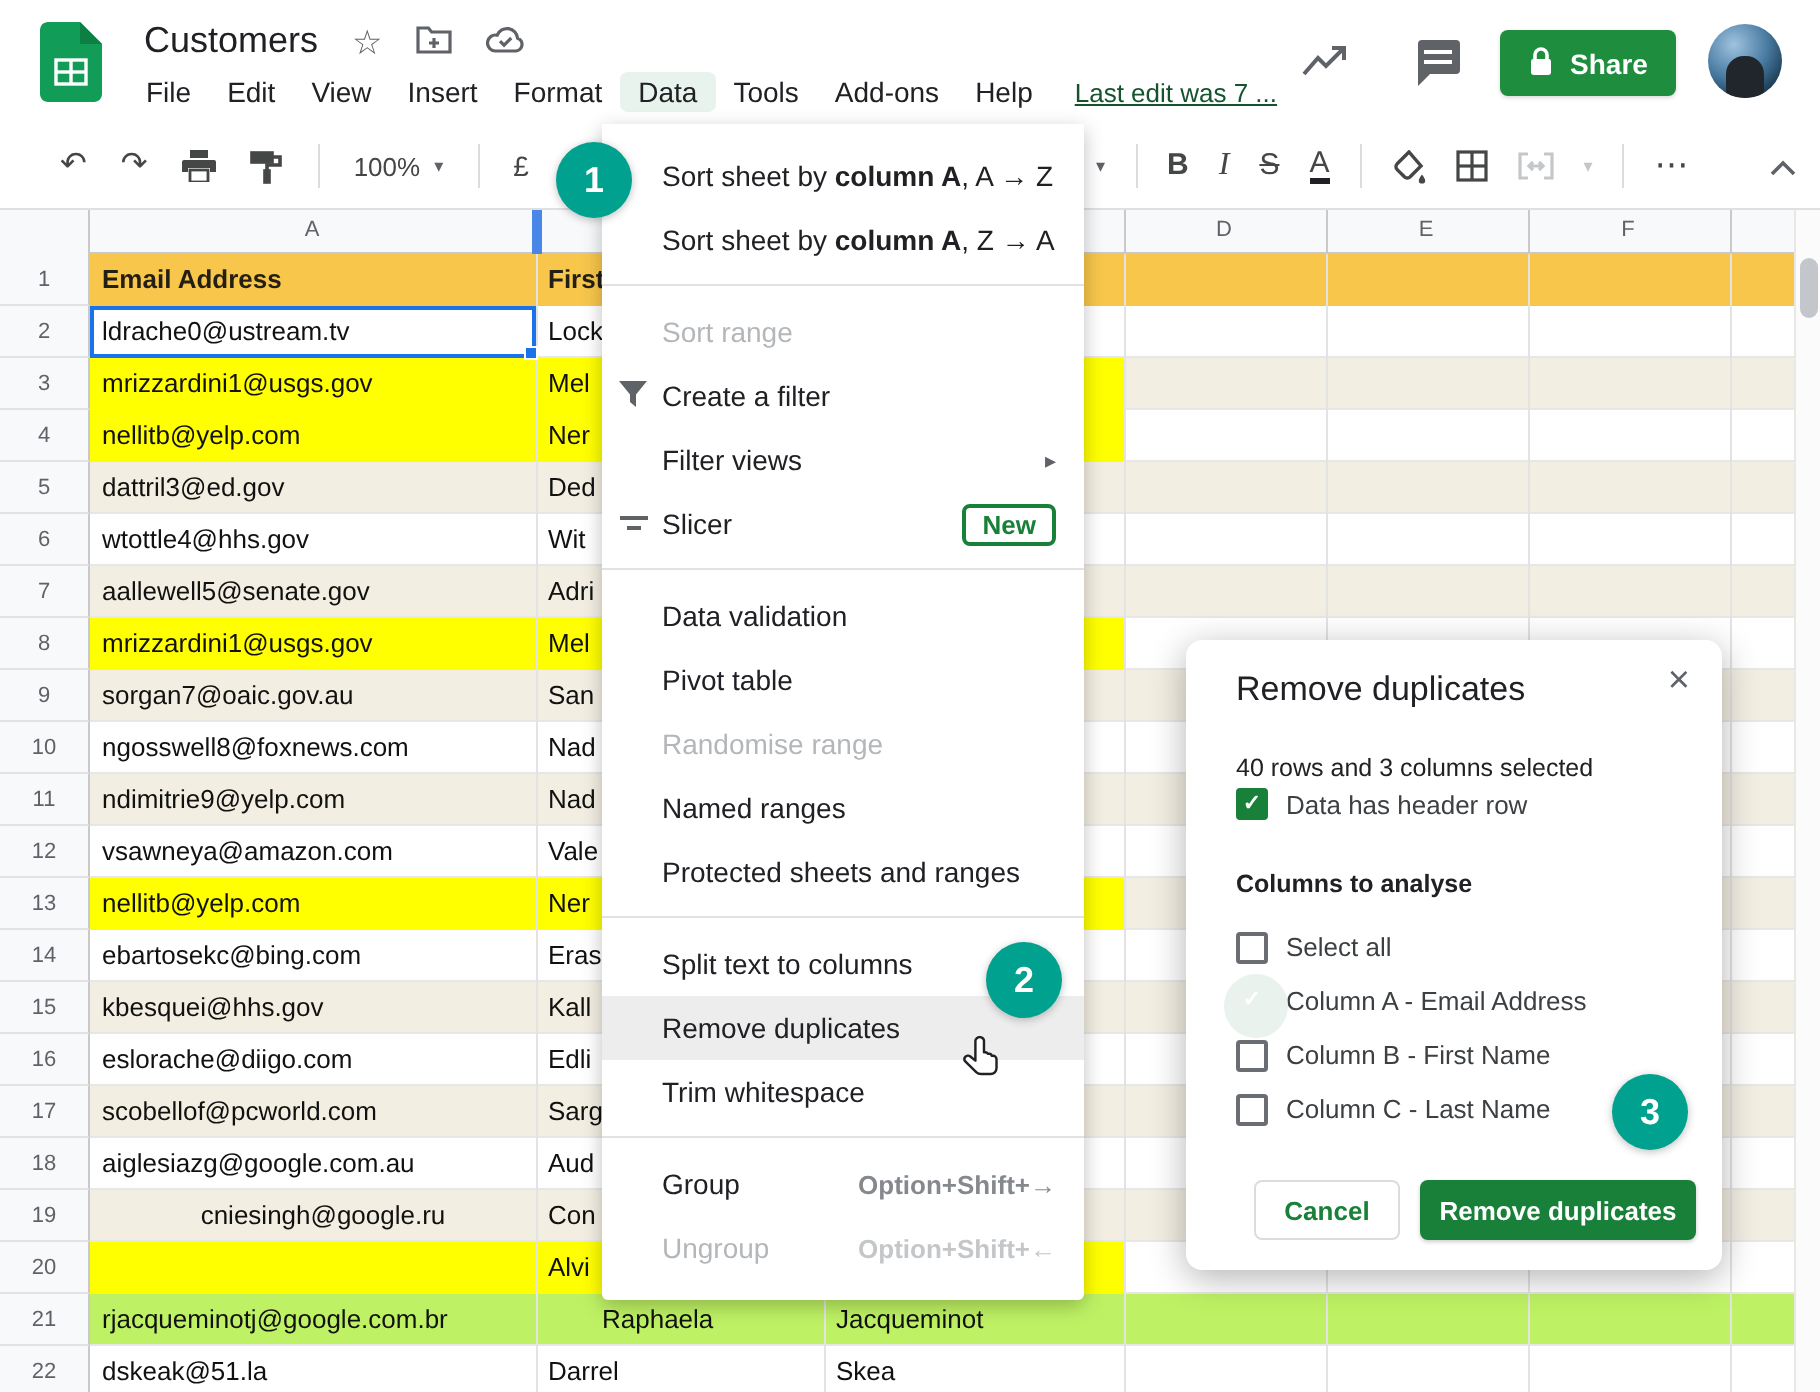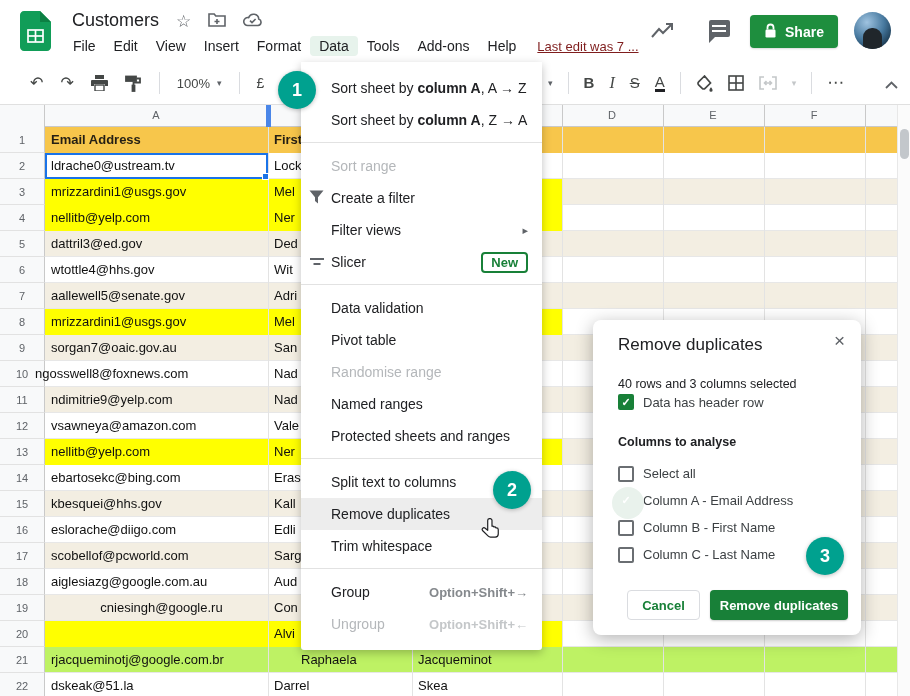--- a/index.html
+++ b/index.html
@@ -10,21 +10,21 @@
   }
   
   .hdr { position:absolute; left:0; top:0; width:910px; height:62px; background:#fff; }
   .logo { position:absolute; left:20px; top:11px; }
   .doc-title { position:absolute; left:72px; top:10px; font-size:18px; color:#202124; }
   .title-icons { position:absolute; left:176px; top:12px; display:flex; gap:17px; align-items:center; color:#5f6368; }
   .star-glyph { font-size:17px; line-height:18px; }
   .menubar { position:absolute; left:64px; top:36px; display:flex; align-items:center; font-size:14px; color:#202124; }
   .mi { padding:2px 9px; border-radius:4px; white-space:nowrap; }
   .mi.active { background:#e7f3ec; }
-  .last-edit { margin-left:12px; color:#7f1d1d; font-size:13px; text-decoration:underline; white-space:nowrap; }
+  .last-edit { margin-left:12px; color:#14532d; font-size:13px; text-decoration:underline; white-space:nowrap; }
   .hdr-right-icon { position:absolute; color:#5f6368; }
   .share-btn { position:absolute; left:750px; top:15px; width:88px; height:33px; background:#1e8e3e;
     border-radius:4px; display:flex; align-items:center; justify-content:center; gap:8px;
     color:#fff; font-size:14px; font-weight:700; box-shadow:0 1px 2px rgba(0,0,0,.15); }
   .avatar { position:absolute; left:854px; top:12px; width:37px; height:37px; border-radius:50%;
     background: radial-gradient(circle at 35% 28%, #9fc3e0, #47799f 48%, #1b3a52 80%); overflow:hidden; }
   .avatar::after { content:""; position:absolute; left:9px; top:16px; width:19px; height:21px;
     border-radius:9px 9px 0 0; background:#20262b; }
   
   .toolbar { position:absolute; left:0; top:62px; width:910px; height:43px; background:#fff; border-bottom:1px solid #e0e0e0; }
@@ -284,21 +284,21 @@
         <div class="cell-text" style="left: 51px; width: 215px;">mrizzardini1@usgs.gov</div>
         <div class="cell-text" style="left: 274px; width: 136px;">Mel</div>
       </div>
       <div class="grow" style="top: 230px; background: rgb(243, 238, 226);">
         <div class="rowhdr">9</div>
         <div class="cell-text" style="left: 51px; width: 215px;">sorgan7@oaic.gov.au</div>
         <div class="cell-text" style="left: 274px; width: 136px;">San</div>
       </div>
       <div class="grow" style="top: 256px; background: rgb(255, 255, 255);">
         <div class="rowhdr">10</div>
-        <div class="cell-text" style="left: 35px; width: 215px;">ngosswell8@foxnews.com</div>
+        <div class="cell-text" style="left: 51px; width: 215px;">ngosswell8@foxnews.com</div>
         <div class="cell-text" style="left: 274px; width: 136px;">Nad</div>
       </div>
       <div class="grow" style="top: 282px; background: rgb(243, 238, 226);">
         <div class="rowhdr">11</div>
         <div class="cell-text" style="left: 51px; width: 215px;">ndimitrie9@yelp.com</div>
         <div class="cell-text" style="left: 274px; width: 136px;">Nad</div>
       </div>
       <div class="grow" style="top: 308px; background: rgb(255, 255, 255);">
         <div class="rowhdr">12</div>
         <div class="cell-text" style="left: 51px; width: 215px;">vsawneya@amazon.com</div>

